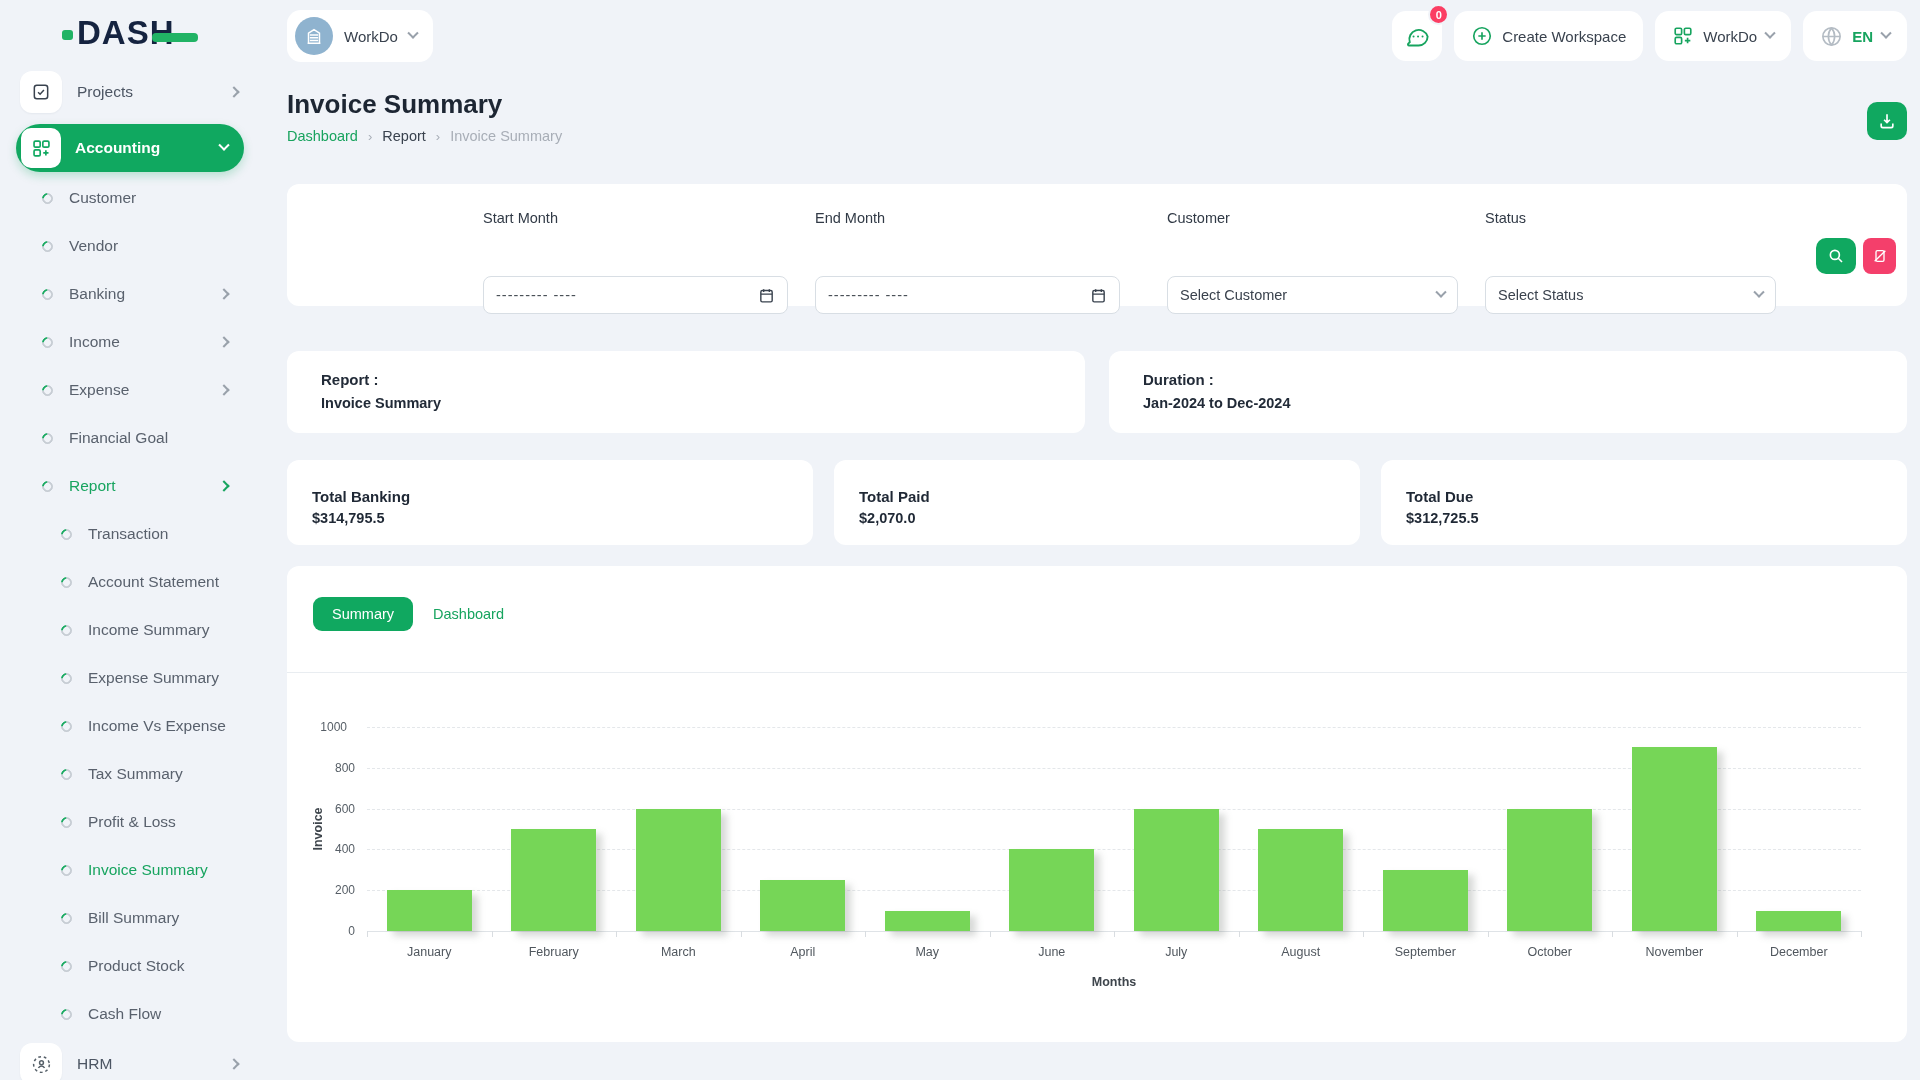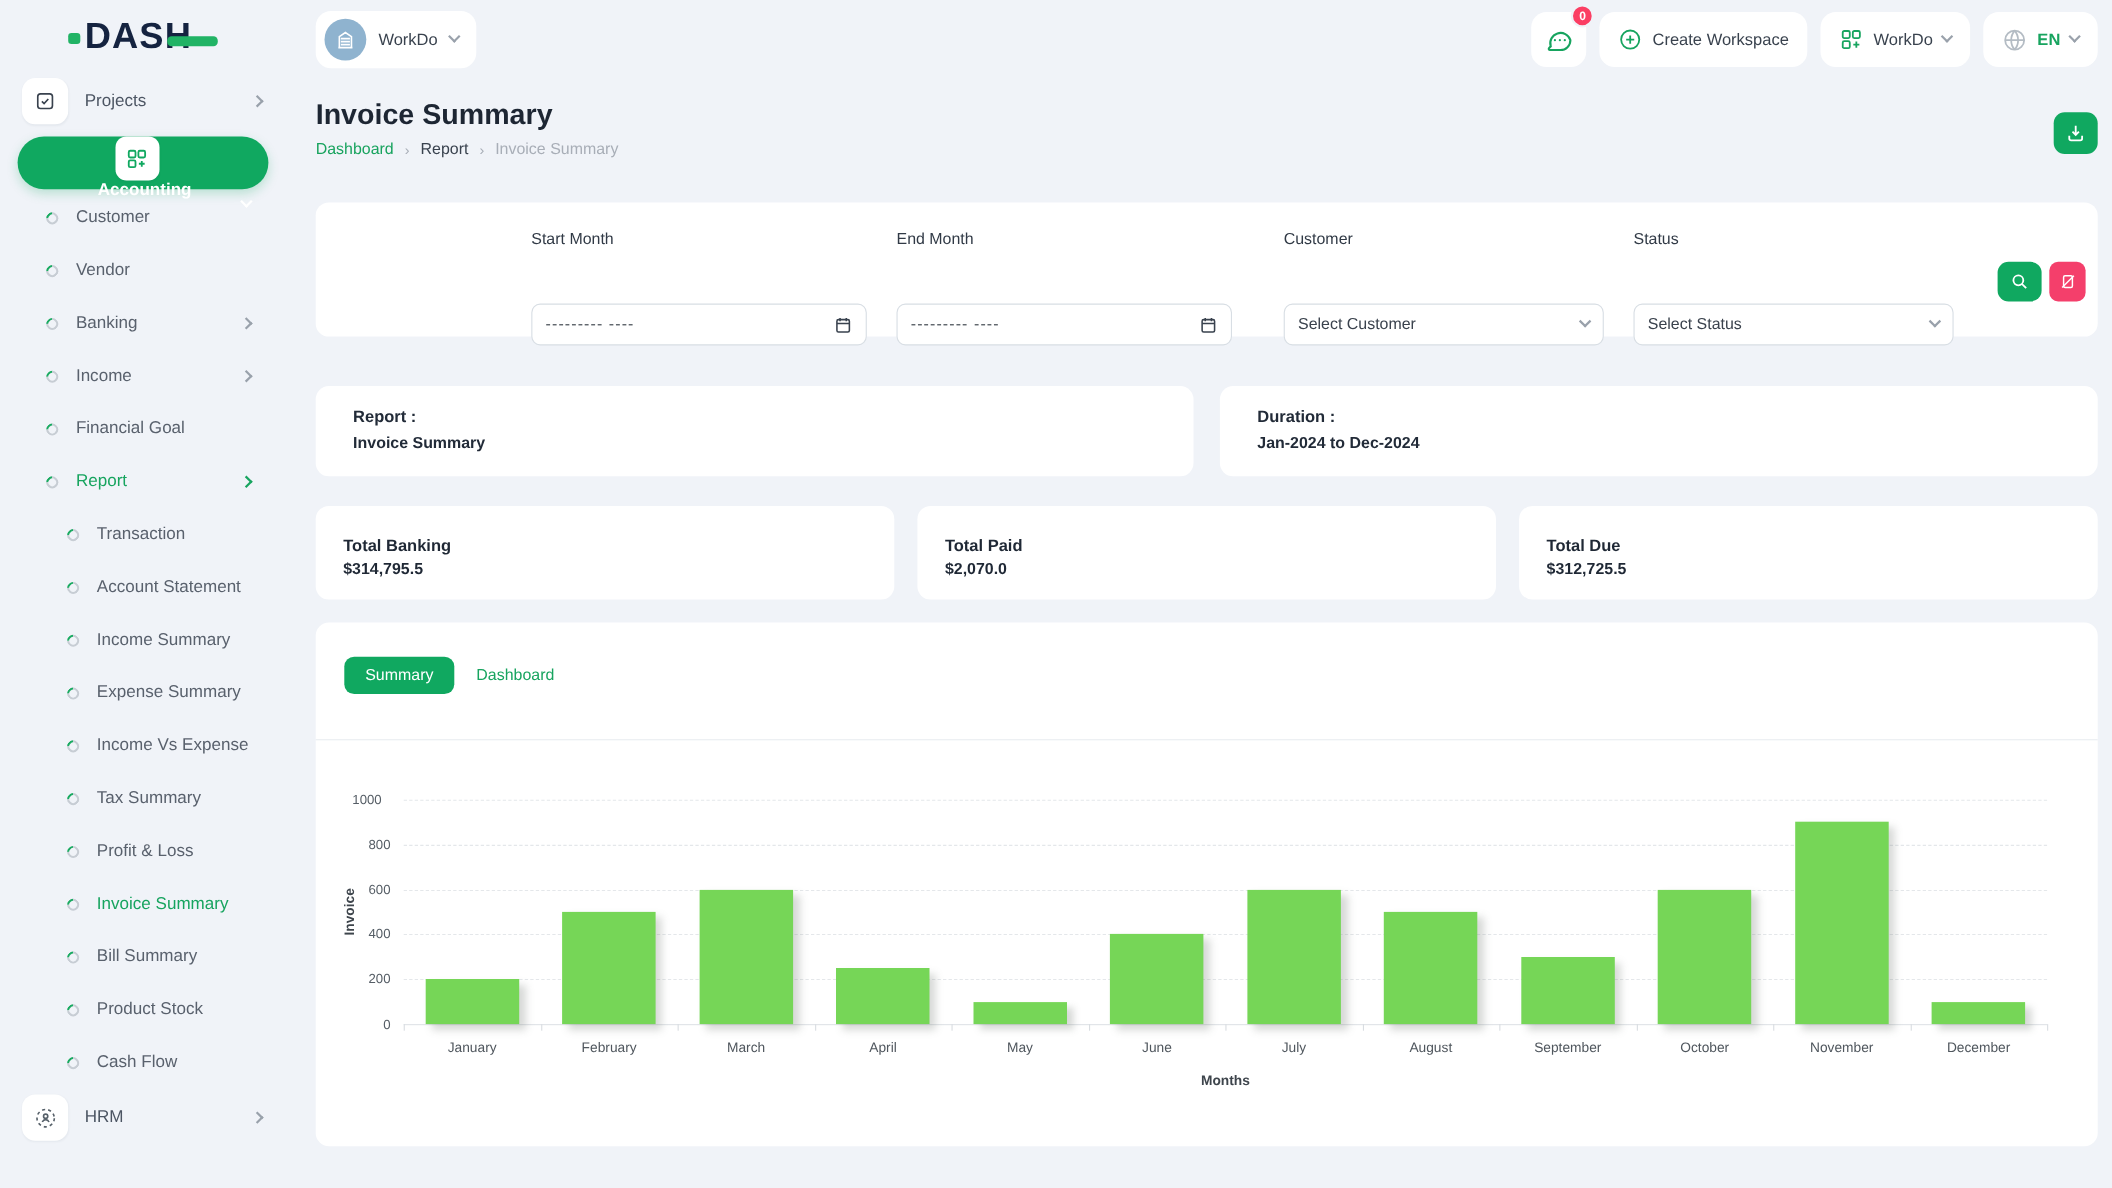--- a/index.html
+++ b/index.html
@@ -16,21 +16,21 @@
   .sidebar { position:absolute; left:0; top:0; width:260px; height:1080px; overflow:hidden; }
   .logo { height:66px; display:flex; align-items:center; padding-left:62px; position:relative; cursor:pointer; }
   .logo-dot { width:11px; height:10px; border-radius:3px; background:#21b365; margin-right:4px; margin-top:4px; }
   .logo-text { font-size:33px; font-weight:800; letter-spacing:1px; color:#152340; position:relative; }
   .logo-dash { position:absolute; left:152px; top:33px; width:46px; height:9px; border-radius:4px; background:#21b365; }
 
   .nav-top { height:52px; display:flex; align-items:center; padding:0 22px 0 20px; cursor:pointer; }
   .icon-box { width:42px; height:42px; background:#fff; border-radius:12px; display:flex; align-items:center; justify-content:center; box-shadow:0 1px 2px rgba(20,30,50,.05); flex:none; }
   .nav-top .nav-label { margin-left:15px; font-size:15.5px; color:#4c5563; flex:1; }
 
-  .nav-acc { margin:6px 16px 2px 16px; height:48px; border-radius:24px; background:#10a860; display:flex; align-items:center; padding:0 16px 0 5px; cursor:pointer; box-shadow:0 4px 10px rgba(16,168,96,.25);flex-direction:column; }
+  .nav-acc { margin:6px 16px 2px 16px; height:48px; border-radius:24px; background:#10a860; display:flex; align-items:center; padding:0 16px 0 5px; cursor:pointer; box-shadow:0 4px 10px rgba(16,168,96,.25); }
   .nav-acc .icon-box { width:40px; height:40px; border-radius:10px; }
   .nav-acc .nav-label { margin-left:14px; font-size:15.5px; color:#fff; font-weight:700; flex:1; }
 
   .nav-sub { height:48px; display:flex; align-items:center; padding:0 32px 0 42px; cursor:pointer; }
   .nav-sub.l2 { padding-left:61px; }
   .bullet { width:11px; height:11px; border-radius:50%; border:2px solid #c7cdd4; border-top-color:#1aaa61; transform:rotate(-45deg); flex:none; }
   .nav-sub .nav-label { margin-left:16px; font-size:15.5px; color:#59616d; }
   .nav-sub.active .nav-label { color:#17a45f; }
 
   .chev { display:inline-block; width:8px; height:8px; border-right:2px solid #99a1ab; border-bottom:2px solid #99a1ab; transform:rotate(-45deg); flex:none; }
@@ -144,20 +144,25 @@
           <span class="nav-label">Vendor</span>
         </div>
         <div class="nav-sub">
           <span class="bullet"></span>
           <span class="nav-label">Banking</span>
           <span class="chev auto "></span>
         </div>
         <div class="nav-sub">
           <span class="bullet"></span>
           <span class="nav-label">Income</span>
+          <span class="chev auto "></span>
+        </div>
+        <div class="nav-sub">
+          <span class="bullet"></span>
+          <span class="nav-label">Expense</span>
           <span class="chev auto "></span>
         </div>
         <div class="nav-sub">
           <span class="bullet"></span>
           <span class="nav-label">Financial Goal</span>
         </div>
         <div class="nav-sub active">
           <span class="bullet"></span>
           <span class="nav-label">Report</span>
           <span class="chev auto green "></span>

